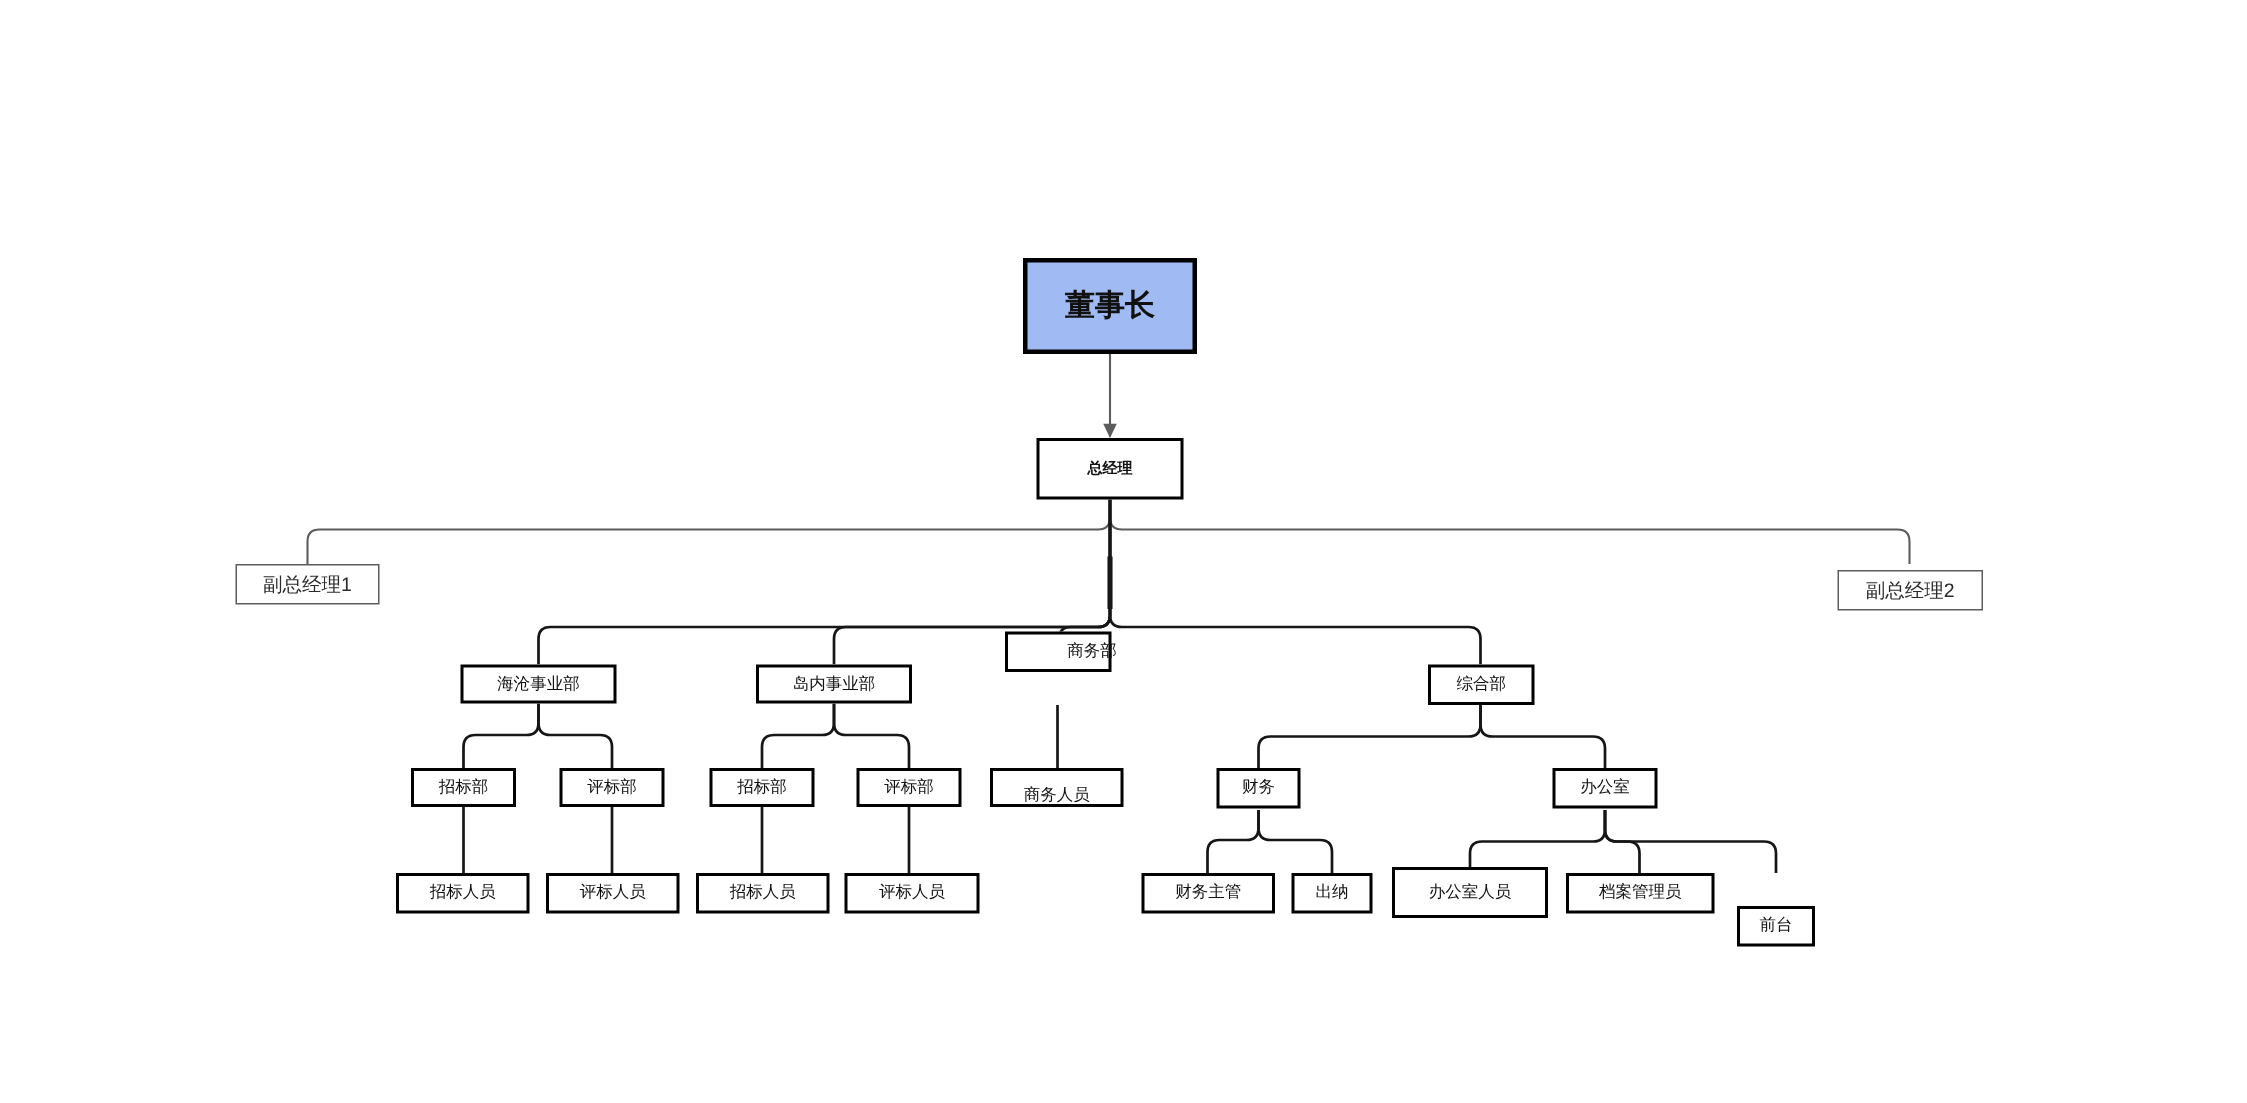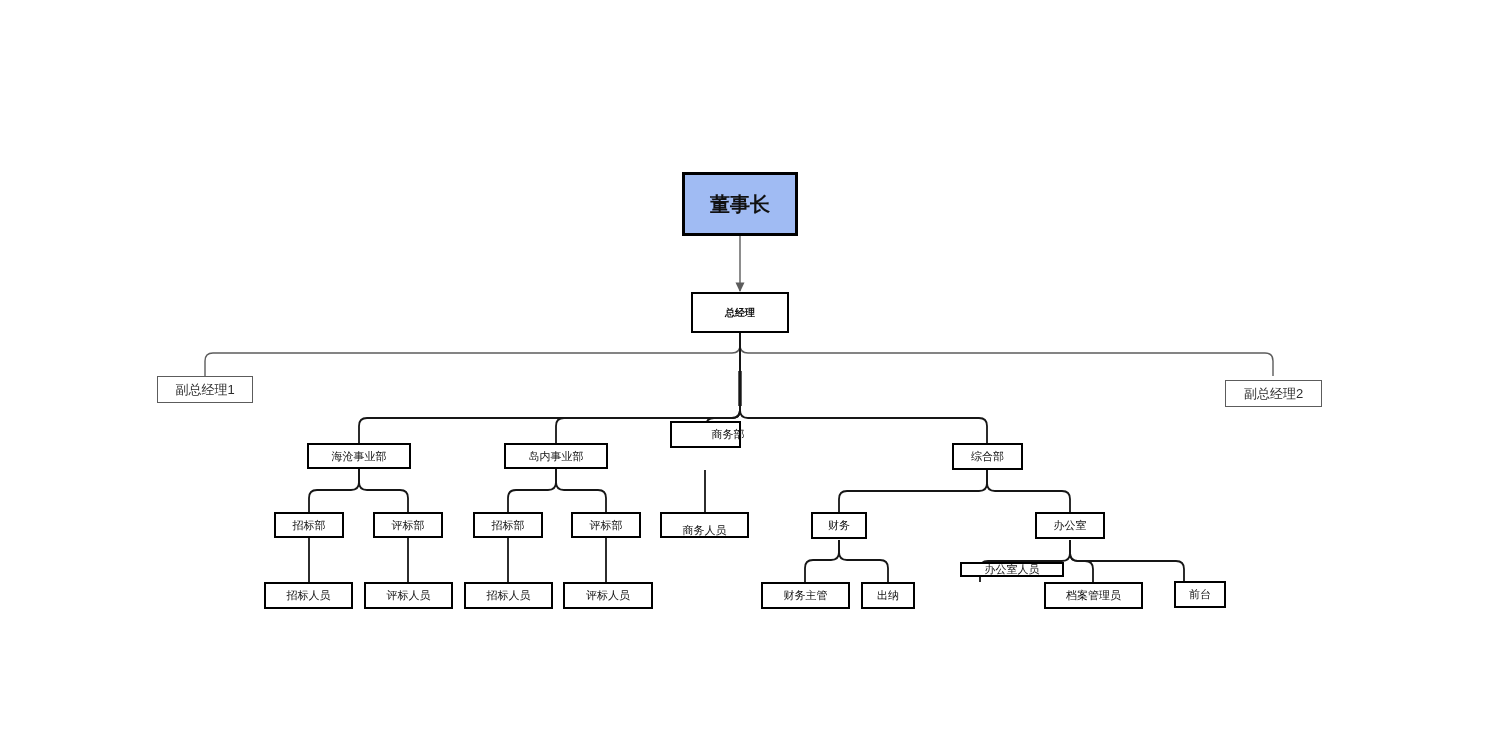--- a/index.html
+++ b/index.html
@@ -148,22 +148,22 @@
     </div>
     <div class="node dept" style="left: 563px; top: 582px; width: 90px; height: 27px;">
       <span>评标人员</span>
     </div>
     <div class="node dept" style="left: 761px; top: 582px; width: 89px; height: 27px; justify-content: center;">
       <span>财务主管</span>
     </div>
     <div class="node dept" style="left: 861px; top: 582px; width: 54px; height: 27px;">
       <span>出纳</span>
     </div>
-    <div class="node dept" style="left: 928px; top: 562px; width: 104px; height: 15px; margin-left: 32px;">
+    <div class="node dept" style="left: 928px; top: 578px; width: 104px; height: 34px;">
       <span>办公室人员</span>
     </div>
     <div class="node dept" style="left: 1044px; top: 582px; width: 99px; height: 27px;">
       <span>档案管理员</span>
     </div>
-    <div class="node dept" style="left: 1158px; top: 581px; width: 52px; height: 27px; margin-left: 16px;">
+    <div class="node dept" style="left: 1158px; top: 604px; width: 52px; height: 27px;">
       <span>前台</span>
     </div>
   </div>
 
 </body></html>

